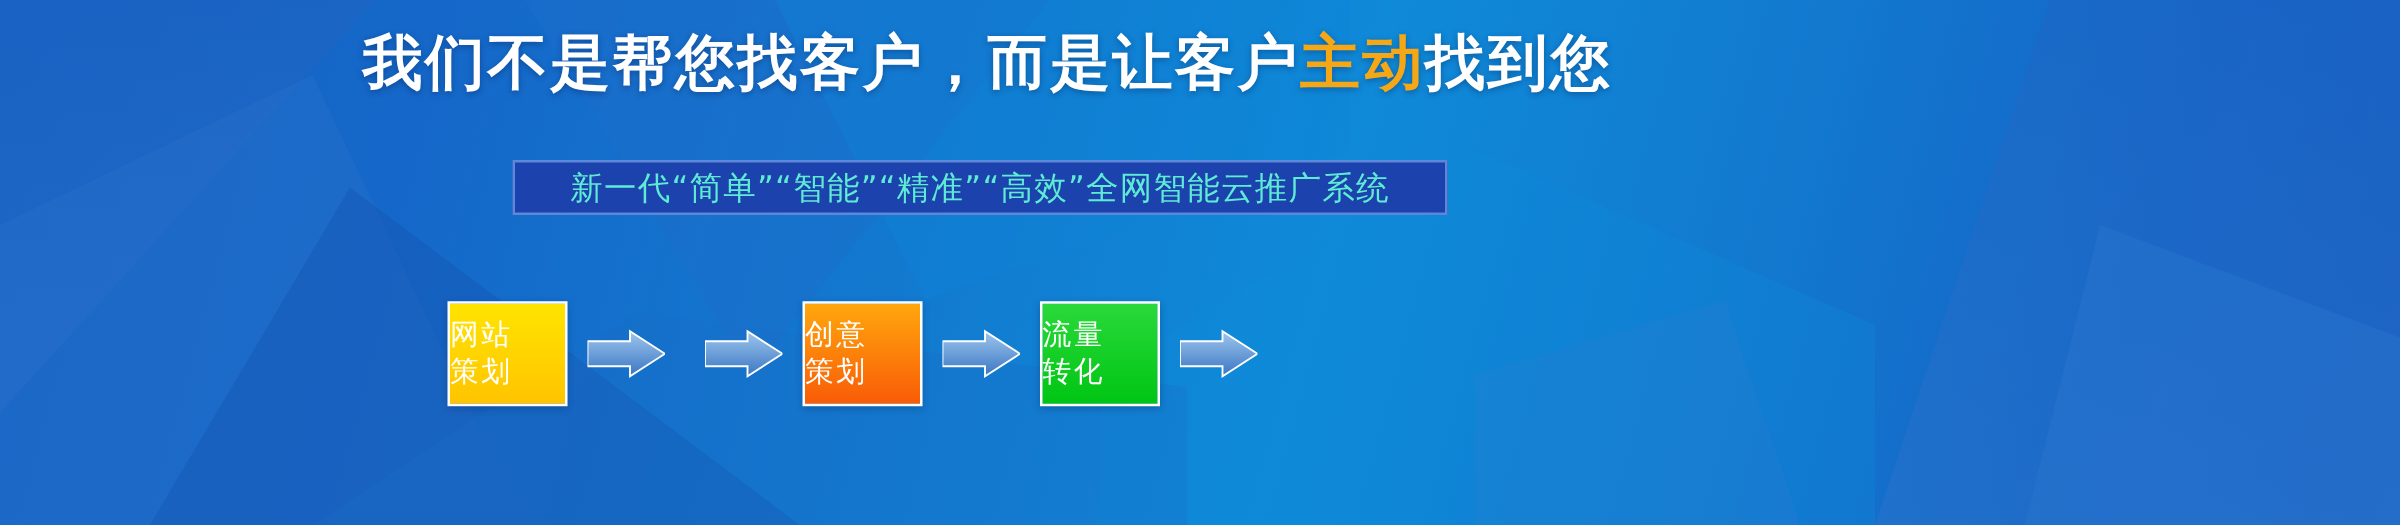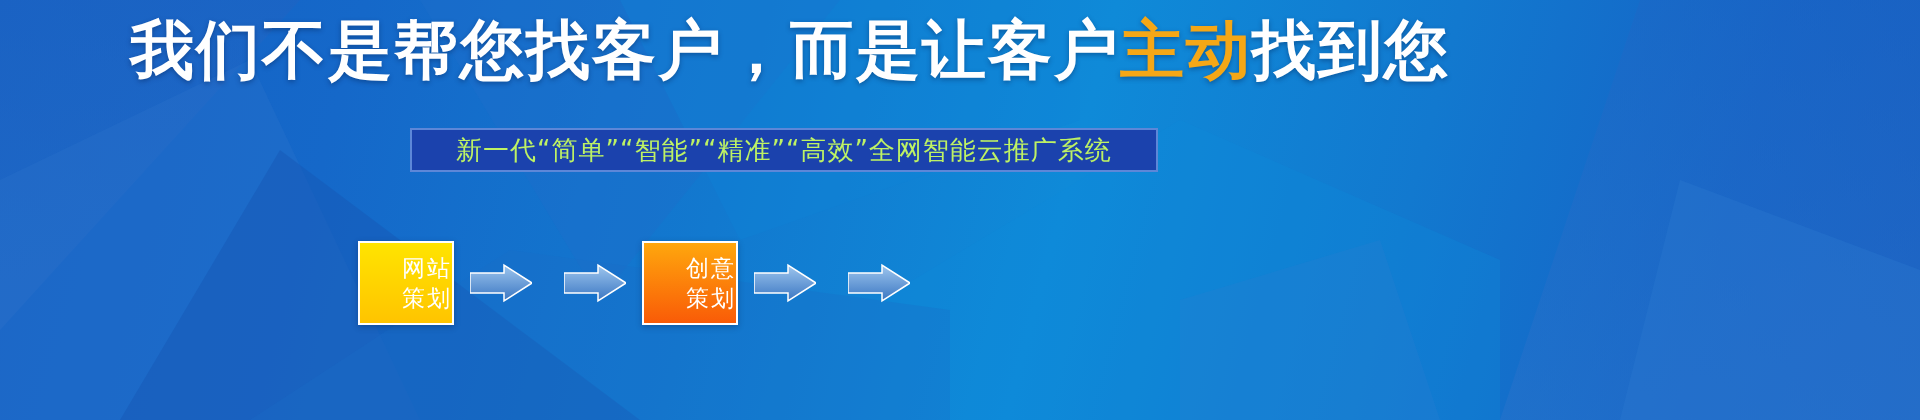--- a/index.html
+++ b/index.html
@@ -88,21 +88,21 @@
     opacity: .28;
   }
 
   
   .headline {
     position: absolute;
     top: 18px;
     left: 0;
     width: 1580px;
     text-align: center;
-    font-size: 64px;
+    font-size: 48px;
     font-weight: bold;
     letter-spacing: 2px;
     color: #ffffff;
     white-space: nowrap;
     text-shadow: 0 2px 5px rgba(0, 30, 80, .40);
     line-height: 64px;
   }
   .headline .hi { color: #f5a716; }
 
   
@@ -113,21 +113,21 @@
     width: 748px;
     height: 44px;
     box-sizing: border-box;
     background: #1b42ad;
     border: 2px solid #5d87d8;
     display: flex;
     align-items: center;
     justify-content: center;
   }
   .ribbon-text {
-    color: #bef264;
+    color: #5eead4;
     font-size: 26px;
     letter-spacing: 1px;
     white-space: nowrap;
   }
 
   
   .flow {
     position: absolute;
     top: 228px;
     left: 358px;
@@ -136,21 +136,21 @@
     display: flex;
     align-items: center;
   }
   .step {
     width: 96px;
     height: 84px;
     box-sizing: border-box;
     border: 2px solid #ffffff;
     display: flex;
     flex-direction: column;
-    align-items: flex-end;
+    align-items: flex-start;
     justify-content: center;
     color: #ffffff;
     font-size: 23px;
     line-height: 30px;
     letter-spacing: 2px;
     flex: none;
     box-shadow: 0 2px 6px rgba(0, 25, 70, .30);
   }
   .step .l1, .step .l2 { display: block; }
 
@@ -225,20 +225,24 @@
       <span class="l1">创意</span>
       <span class="l2">策划</span>
     </div>
 
     <div class="arrow">
       <svg width="62" height="40" viewBox="0 0 62 40">
         <polygon points="0,10 34,10 34,2 62,20 34,38 34,30 0,30" fill="url(#ag)" stroke="#ffffff" stroke-width="1.5"></polygon>
       </svg>
     </div>
 
+    <div class="step s3">
+      <span class="l1">流量</span>
+      <span class="l2">转化</span>
+    </div>
 
     <div class="arrow">
       <svg width="62" height="40" viewBox="0 0 62 40">
         <polygon points="0,10 34,10 34,2 62,20 34,38 34,30 0,30" fill="url(#ag)" stroke="#ffffff" stroke-width="1.5"></polygon>
       </svg>
     </div>
 
 
   </div>
 </div>

